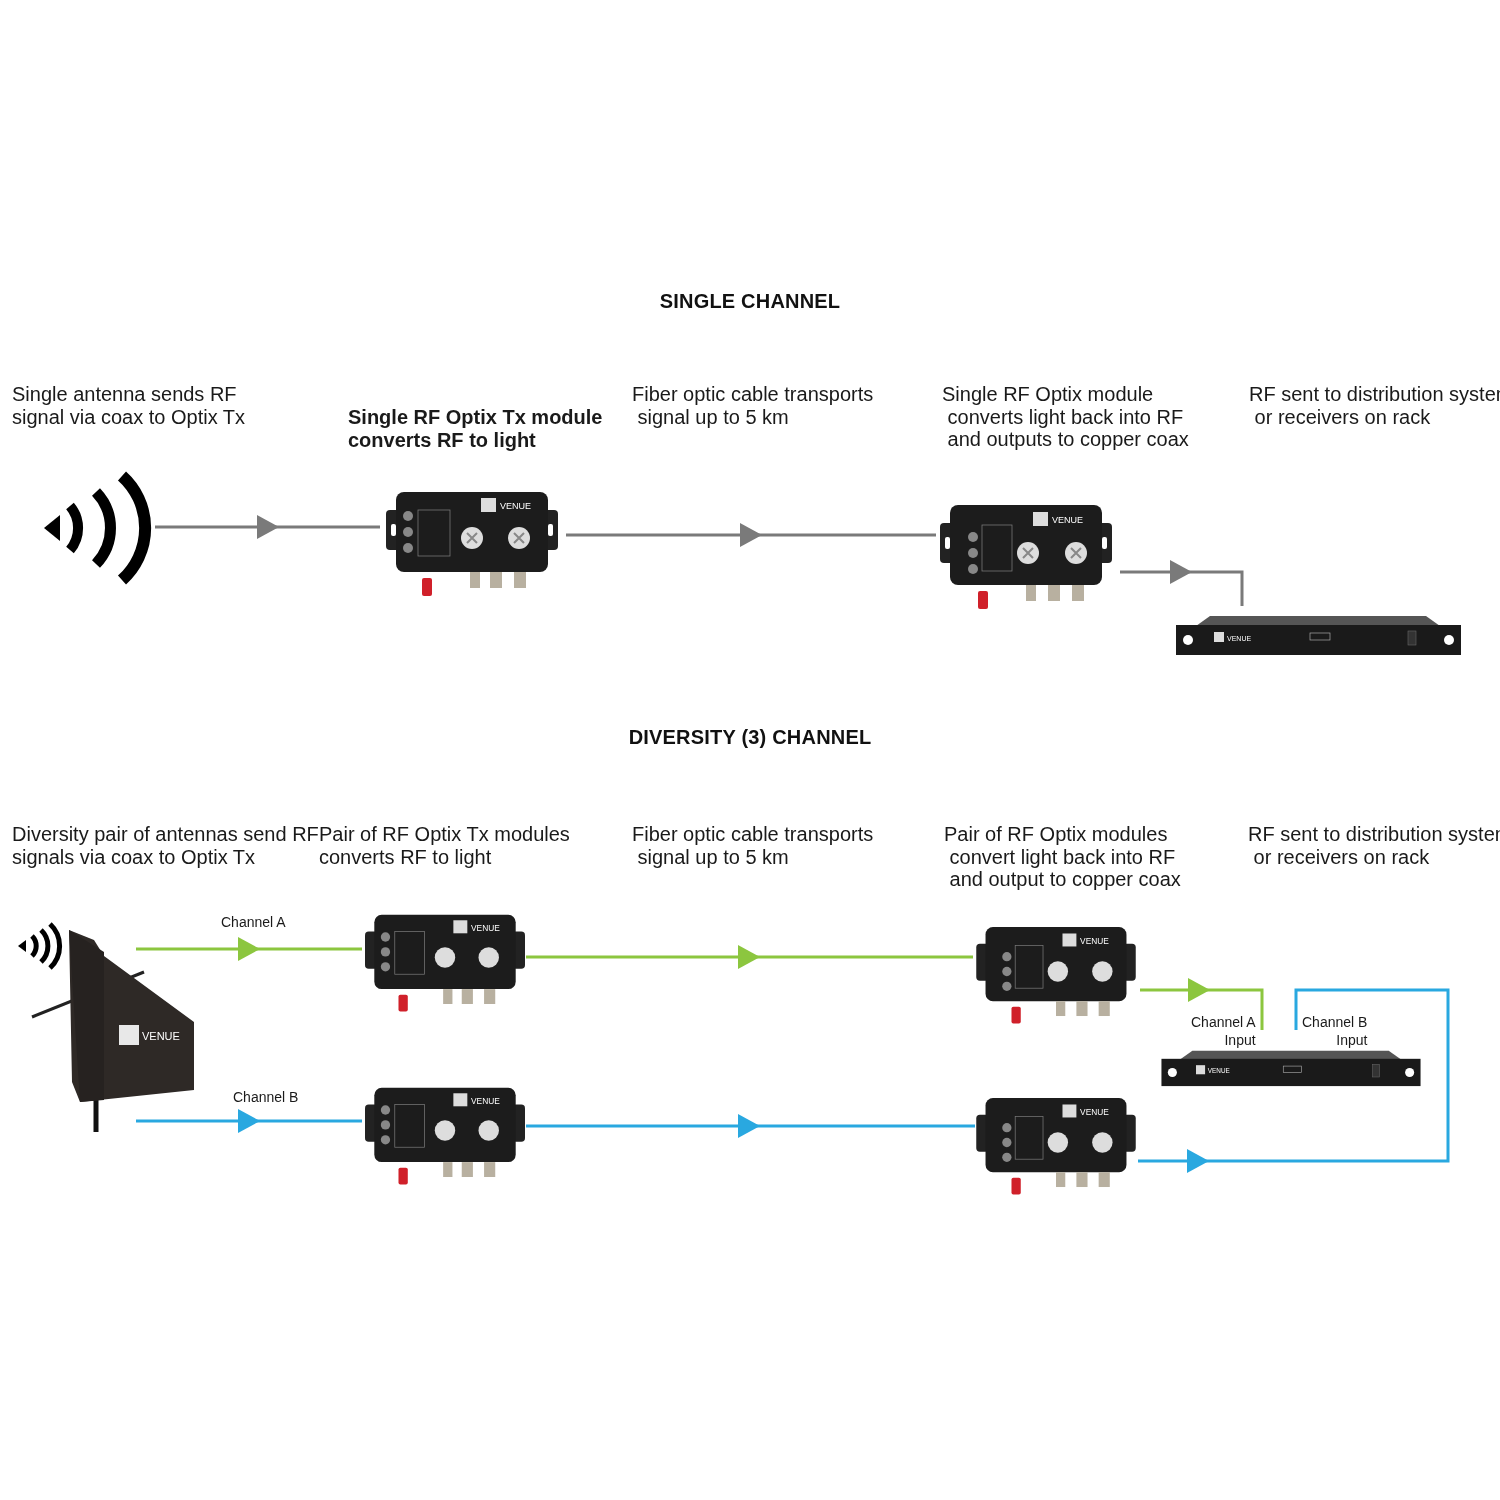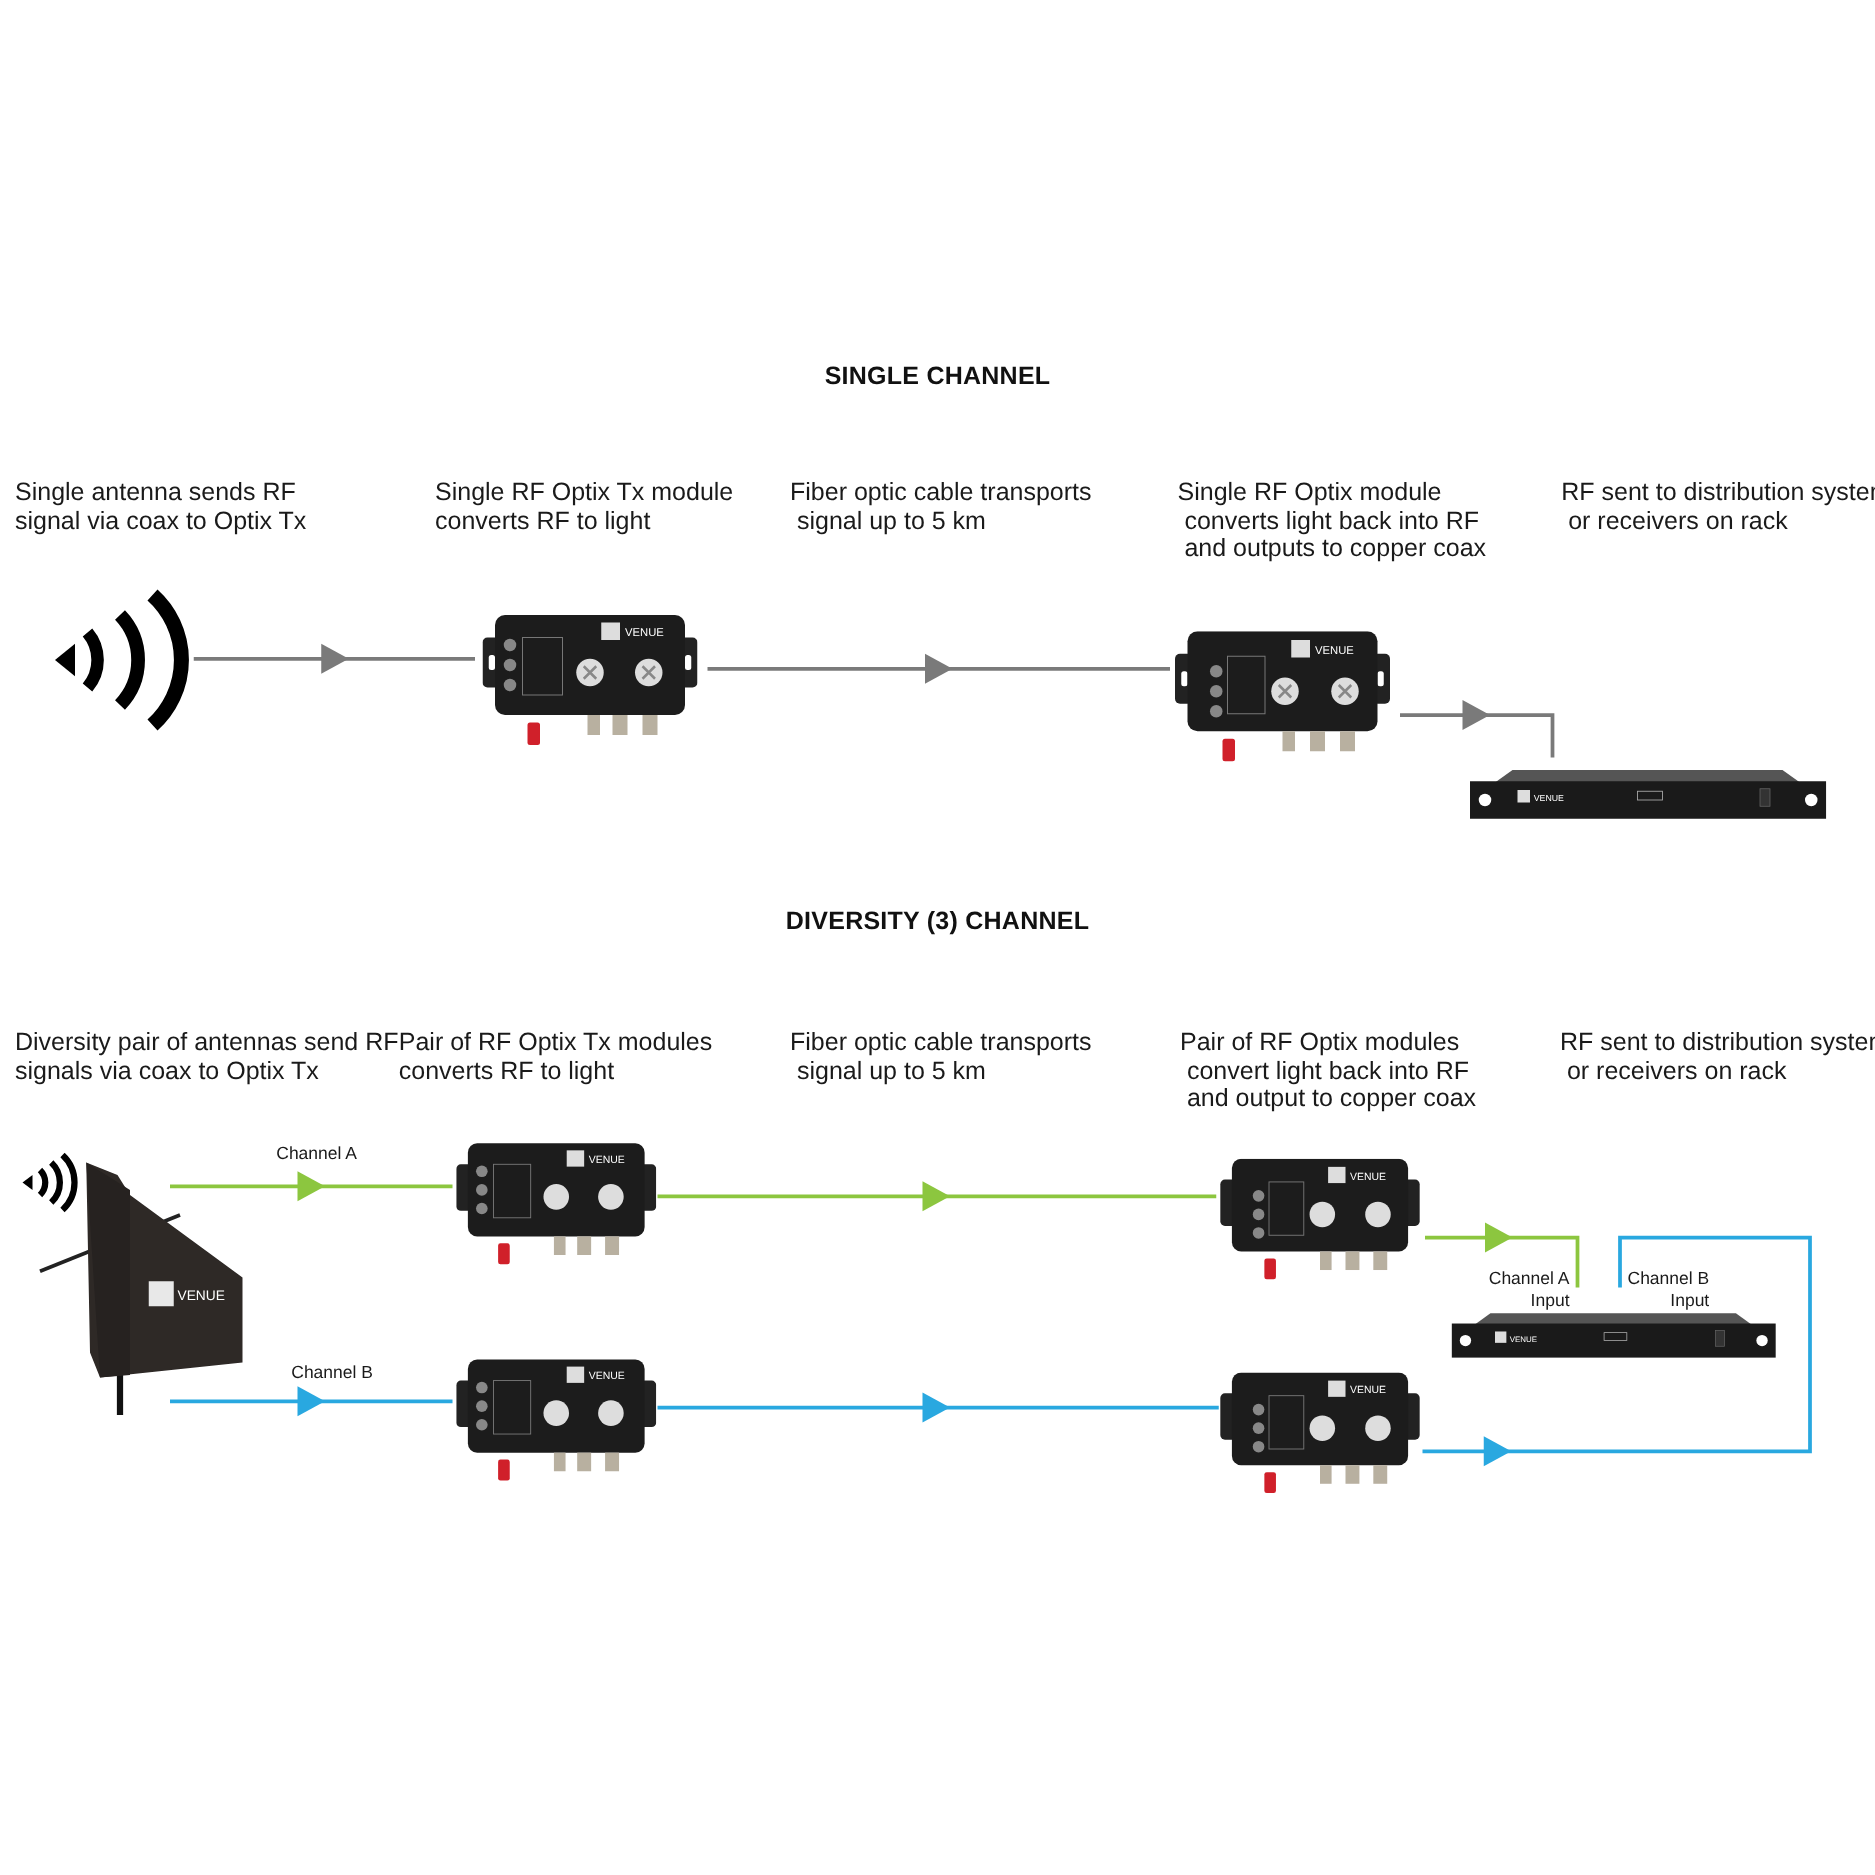--- a/index.html
+++ b/index.html
@@ -15,21 +15,21 @@
   .device { position: absolute; }
 </style>
 </head>
 <body>
 
 <div class="section-title" style="left:750px; top:290px;">SINGLE CHANNEL</div>
 <div class="section-title" style="left:750px; top:726px;">DIVERSITY (3) CHANNEL</div>
 
 <div class="caption" style="left:12px; top:383px;">Single antenna sends RF
 signal via coax to Optix Tx</div>
-<div class="caption" style="left:348px; top:383px;">Single RF Optix Tx module
+<div class="caption" style="left:348px; top:406px;font-weight:bold;">Single RF Optix Tx module
 converts RF to light</div>
 <div class="caption" style="left:632px; top:383px;">Fiber optic cable transports
  signal up to 5 km</div>
 <div class="caption" style="left:899px; top:383px;margin-left:43px;">Single RF Optix module
  converts light back into RF
  and outputs to copper coax</div>
 <div class="caption" style="left:1249px; top:383px;">RF sent to distribution system
  or receivers on rack</div>
 
 <div class="caption" style="left:12px; top:823px;">Diversity pair of antennas send RF

